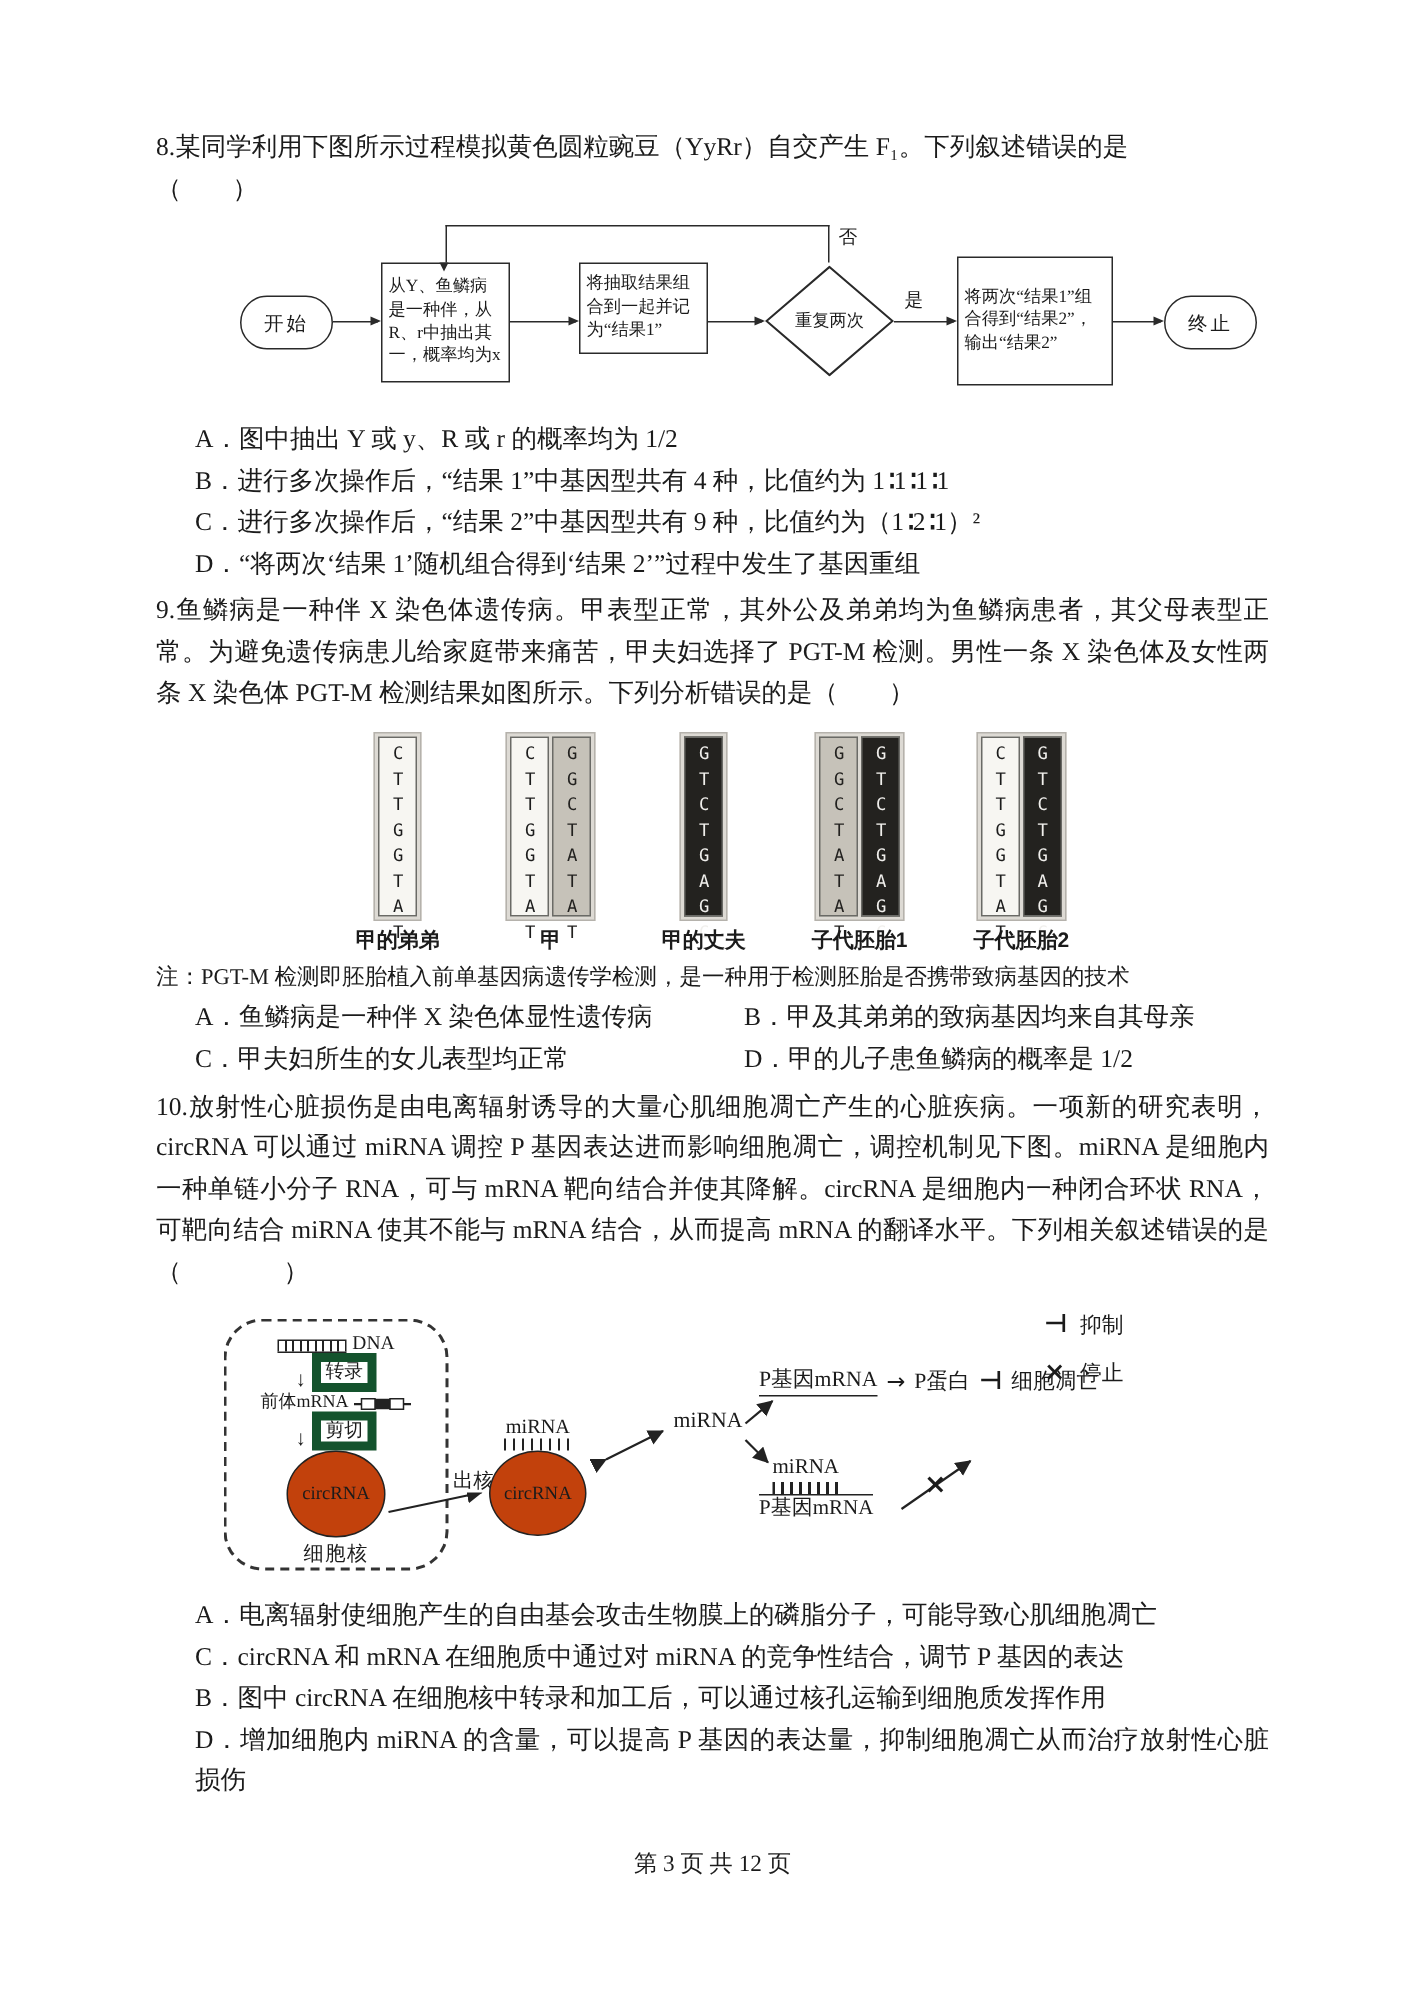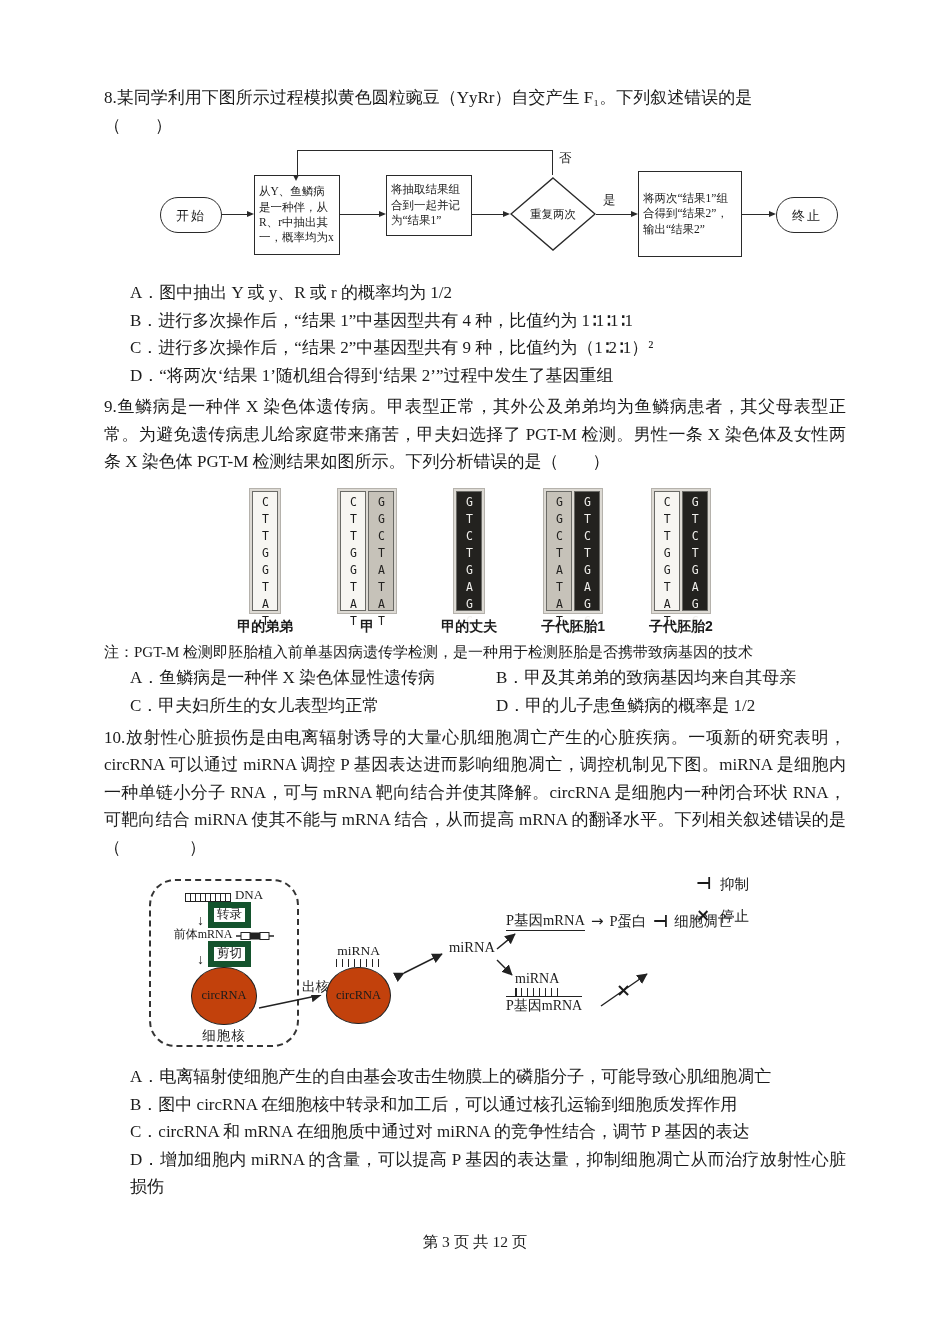--- a/index.html
+++ b/index.html
@@ -260,22 +260,22 @@
             <span class="lsym">⊣</span><span>抑制</span>
           </div>
           <div>
             <span class="lsym">×</span><span>停止</span>
           </div>
         </div>
       </div>
 
       <div>
         <div class="opt">A．电离辐射使细胞产生的自由基会攻击生物膜上的磷脂分子，可能导致心肌细胞凋亡</div>
+        <div class="opt">C．circRNA 和 mRNA 在细胞质中通过对 miRNA 的竞争性结合，调节 P 基因的表达</div>
         <div class="opt">B．图中 circRNA 在细胞核中转录和加工后，可以通过核孔运输到细胞质发挥作用</div>
-        <div class="opt">C．circRNA 和 mRNA 在细胞质中通过对 miRNA 的竞争性结合，调节 P 基因的表达</div>
         <div class="opt">D．增加细胞内 miRNA 的含量，可以提高 P 基因的表达量，抑制细胞凋亡从而治疗放射性心脏损伤</div>
       </div>
     </section>
 
   </div>
 
   <div class="footer">第 3 页 共 12 页</div>
 </div>
 
 </body></html>

